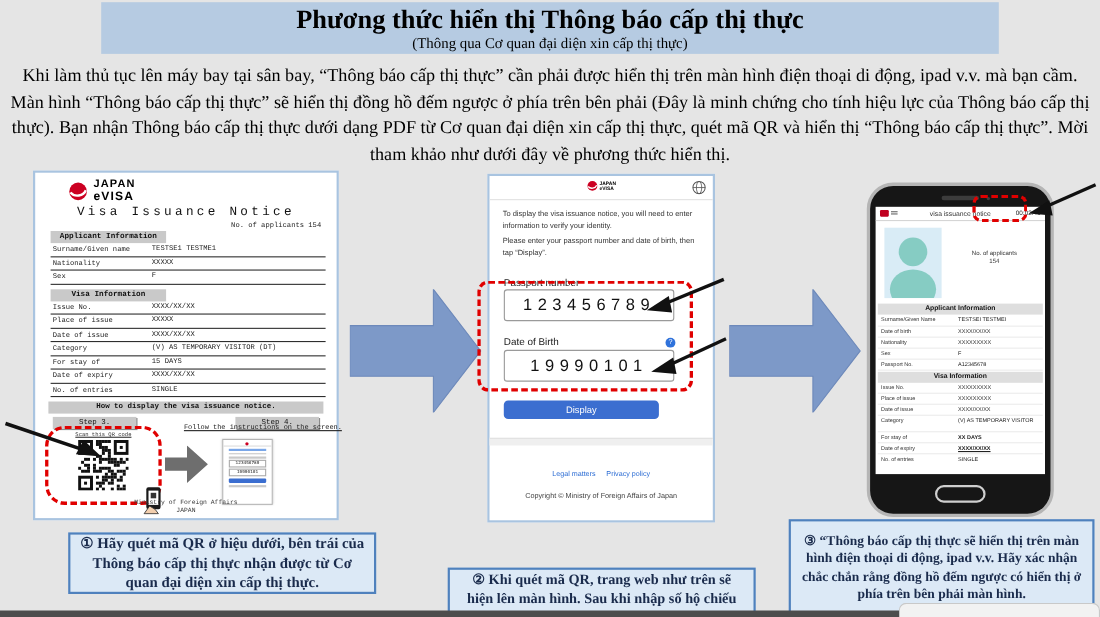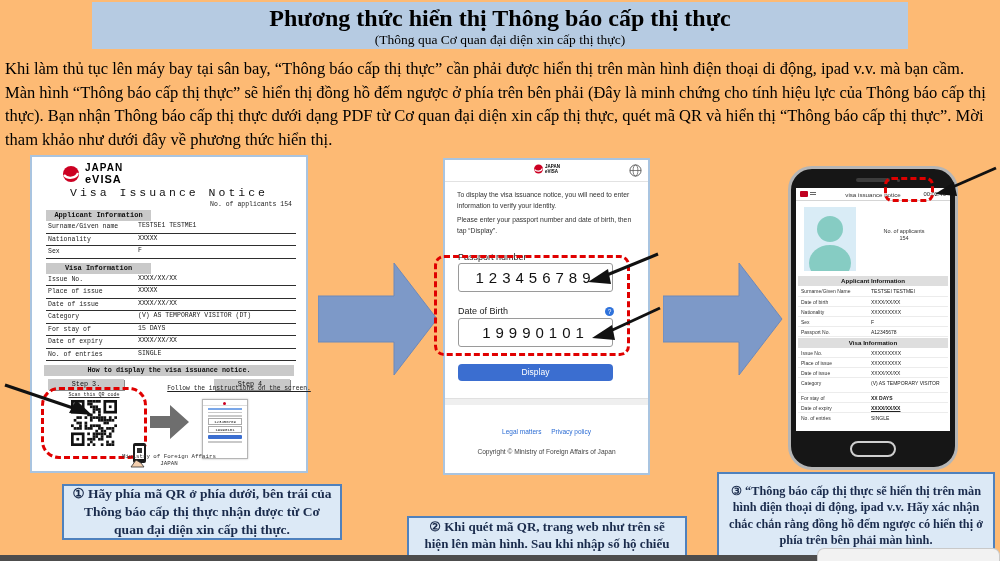--- a/index.html
+++ b/index.html
@@ -1,28 +1,28 @@
 <!DOCTYPE html>
 <html><head>
 <meta charset="utf-8">
 <style>
   * { margin:0; padding:0; box-sizing:border-box; }
   html,body { background:#fff; }
-  .stage { position:relative; width:1000px; height:561px; background:#fdba74; overflow:hidden;
+  .stage { position:relative; width:1000px; height:561px; background:#e5e5e5; overflow:hidden;
            font-family:"Liberation Serif","DejaVu Serif",serif; }
   .mono { font-family:"Liberation Mono","DejaVu Sans Mono",monospace; }
 
   
   .title-bar { position:absolute; left:92px; top:2px; width:816px; height:47px;
                background:#b6cbe2; text-align:center; color:#000; }
   .title-main { font-size:24px; font-weight:bold; line-height:28px; padding-top:2px; }
   .title-sub  { font-size:13.5px; font-weight:normal; line-height:15px; }
 
   
-  .intro { position:absolute; left:5px; top:57px; width:990px; 
+  .intro { position:absolute; left:5px; top:57px; width:990px; text-align:center;
            font-size:16.5px; line-height:23.5px; color:#000; }
 
   
   .panel { position:absolute; background:#fff; border:2px solid #a9c4e0; }
 
   
   #panel1 { left:30px; top:155px; width:278px; height:318px; }
   .p1-logo { display:flex; align-items:center; gap:5px; margin:5px 0 0 30px; }
   .p1-logo-text div:first-child { font-family:"Liberation Sans",sans-serif; font-weight:bold; font-size:10px; letter-spacing:1px; }
   .p1-logo-text div:last-child  { font-family:"Liberation Sans",sans-serif; font-weight:bold; font-size:11px; letter-spacing:1px; }
@@ -73,21 +73,21 @@
   .p2-intro p { margin-bottom:4px; }
   .field-label { position:absolute; left:13px; font-size:9px; color:#222; font-family:"Liberation Sans",sans-serif; }
   .field-box { position:absolute; left:13px; width:155px; height:29px; border:1px solid #9a9a9a; border-radius:3px;
                background:#fff; text-align:center; font-size:15px; letter-spacing:5px; line-height:28px;
                color:#111; font-family:"Liberation Sans",sans-serif; }
   .help-icon { position:absolute; right:34px; top:147px; width:9px; height:9px; border-radius:50%;
                background:#2f72db; color:#fff; font-size:6.5px; line-height:9px; text-align:center;
                font-family:"Liberation Sans",sans-serif; }
   .red-dash-fields { position:absolute; left:-11px; top:95px; width:196px; height:101px;
                      border:3.5px dashed #e00000; border-radius:10px; pointer-events:none; }
-  .display-btn { position:absolute; left:13px; top:204px; width:155px; height:17px; background:#3b6ed0;
+  .display-btn { position:absolute; left:13px; top:204px; width:141px; height:17px; background:#3b6ed0;
                  border-radius:4px; color:#fff; font-size:8.5px; line-height:17px; text-align:center;
                  font-family:"Liberation Sans",sans-serif; }
   .p2-grayband { position:absolute; left:0; top:238px; width:100%; height:7px; background:#efefef; border-top:1px solid #e0e0e0; }
   .p2-links { position:absolute; left:0; top:268px; width:100%; text-align:center; font-size:6.5px;
               color:#2b6cd4; font-family:"Liberation Sans",sans-serif; }
   .p2-links span { margin:0 4px; }
   .p2-copy { position:absolute; left:0; top:288px; width:100%; text-align:center; font-size:6.6px;
              color:#444; font-family:"Liberation Sans",sans-serif; }
 
   
@@ -481,20 +481,20 @@
     </div>
     <div class="home-btn"></div>
   </div>
 
   <div class="timer-dash"></div>
   <svg class="abs-svg" style="left:928px; top:163px;" width="72" height="42" viewBox="0 0 72 42">
     <line x1="68" y1="5" x2="20" y2="26" stroke="#111" stroke-width="3"></line>
     <polygon points="7,31 26,19 29,33" fill="#111"></polygon>
   </svg>
 
-  <div class="caption" id="cap1">① Hãy phía mã QR ở phía dưới, bên trái của Thông báo cấp thị thực nhận được từ Cơ quan đại diện xin cấp thị thực.</div>
+  <div class="caption" id="cap1">① Hãy quét mã QR ở hiệu dưới, bên trái của Thông báo cấp thị thực nhận được từ Cơ quan đại diện xin cấp thị thực.</div>
   <div class="caption" id="cap2">② Khi quét mã QR, trang web như trên sẽ hiện lên màn hình. Sau khi nhập số hộ chiếu và ngày tháng năm sinh, hãy ấn vào nút “Display”.</div>
   <div class="caption" id="cap3">③ “Thông báo cấp thị thực sẽ hiển thị trên màn hình điện thoại di động, ipad v.v. Hãy xác nhận chắc chắn rằng đồng hồ đếm ngược có hiển thị ở phía trên bên phải màn hình.</div>
 
   <div class="bottom-strip"></div>
   <div class="corner-shape"></div>
 
 </div>
 
 </body></html>

